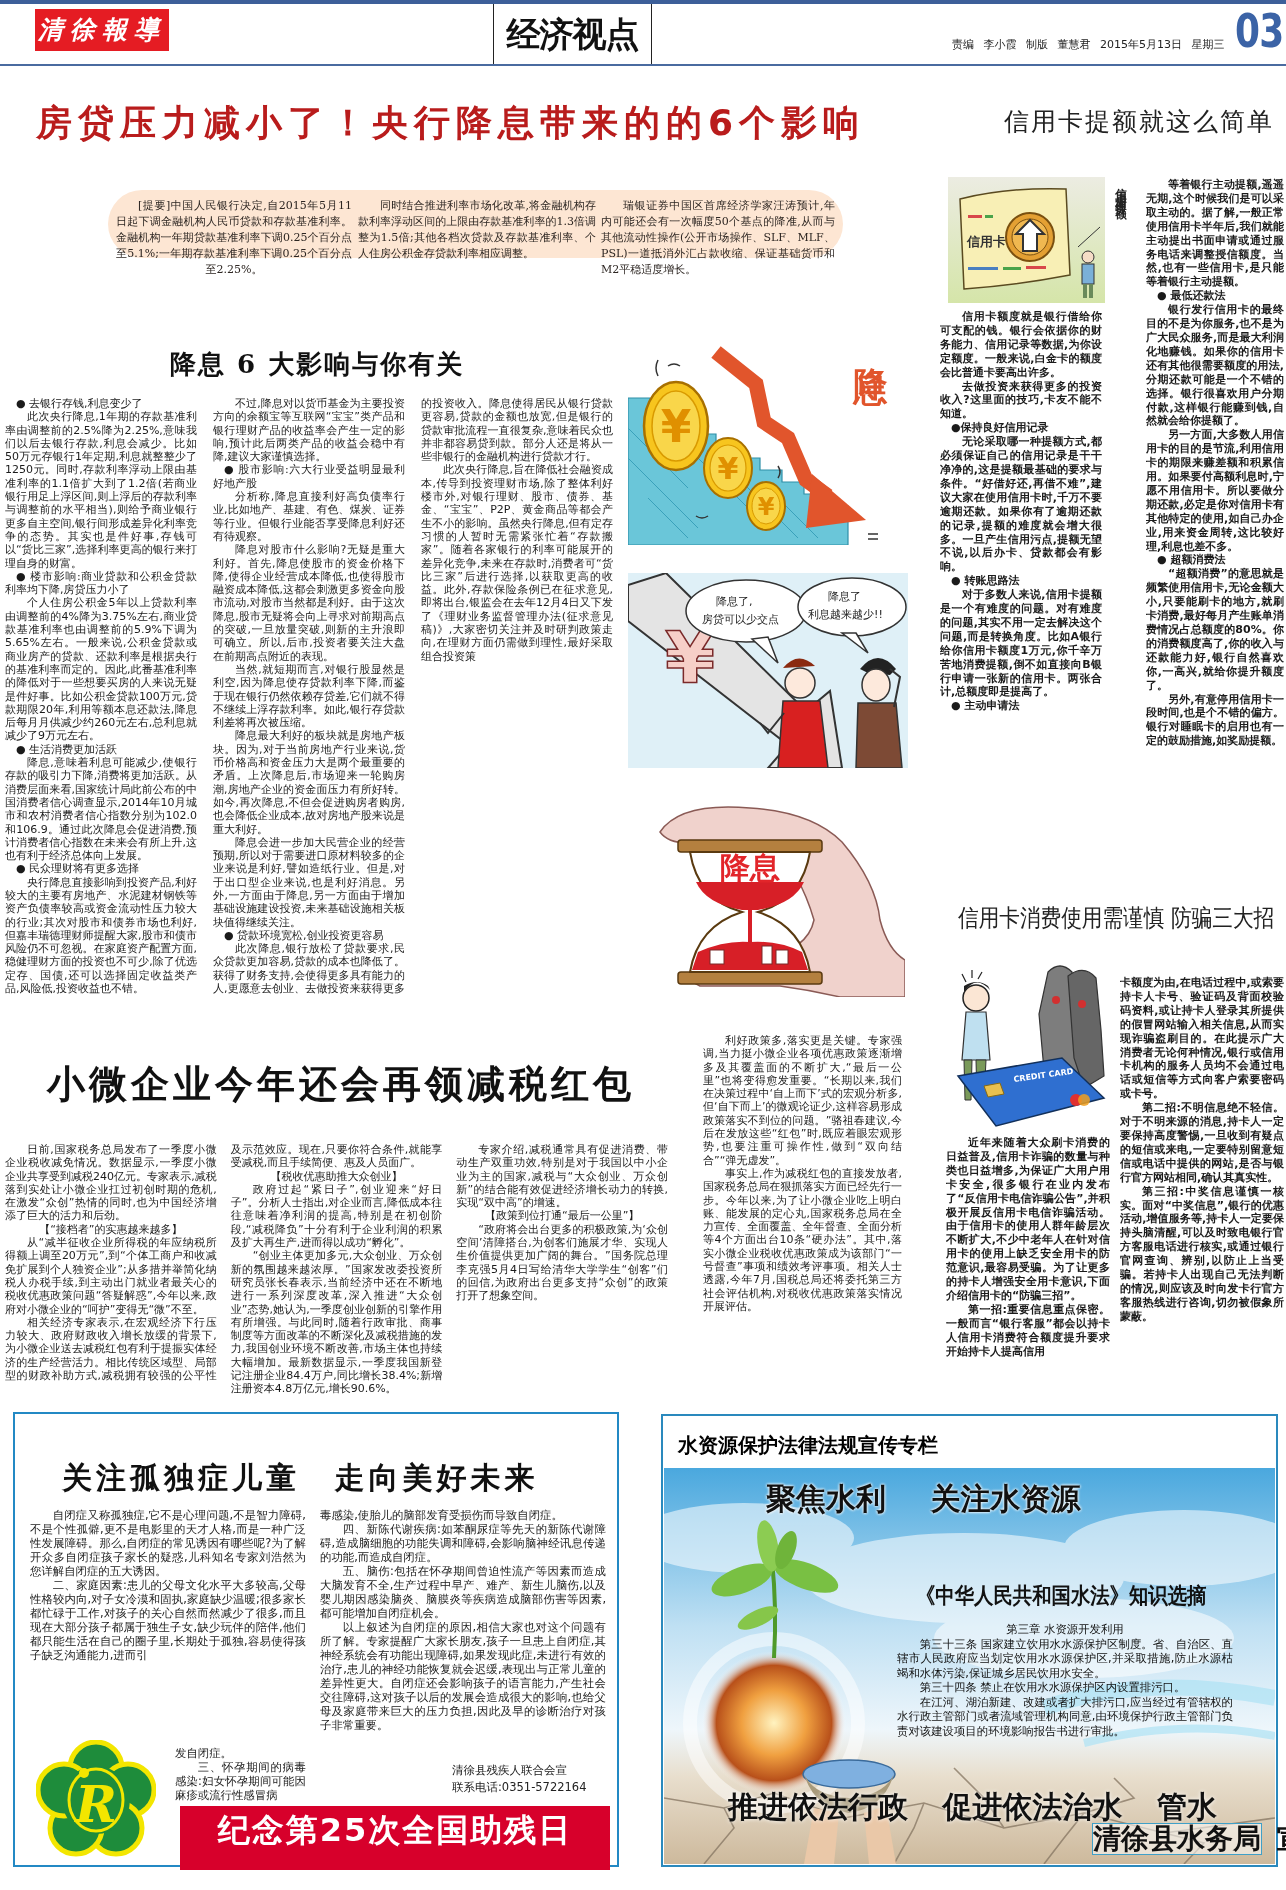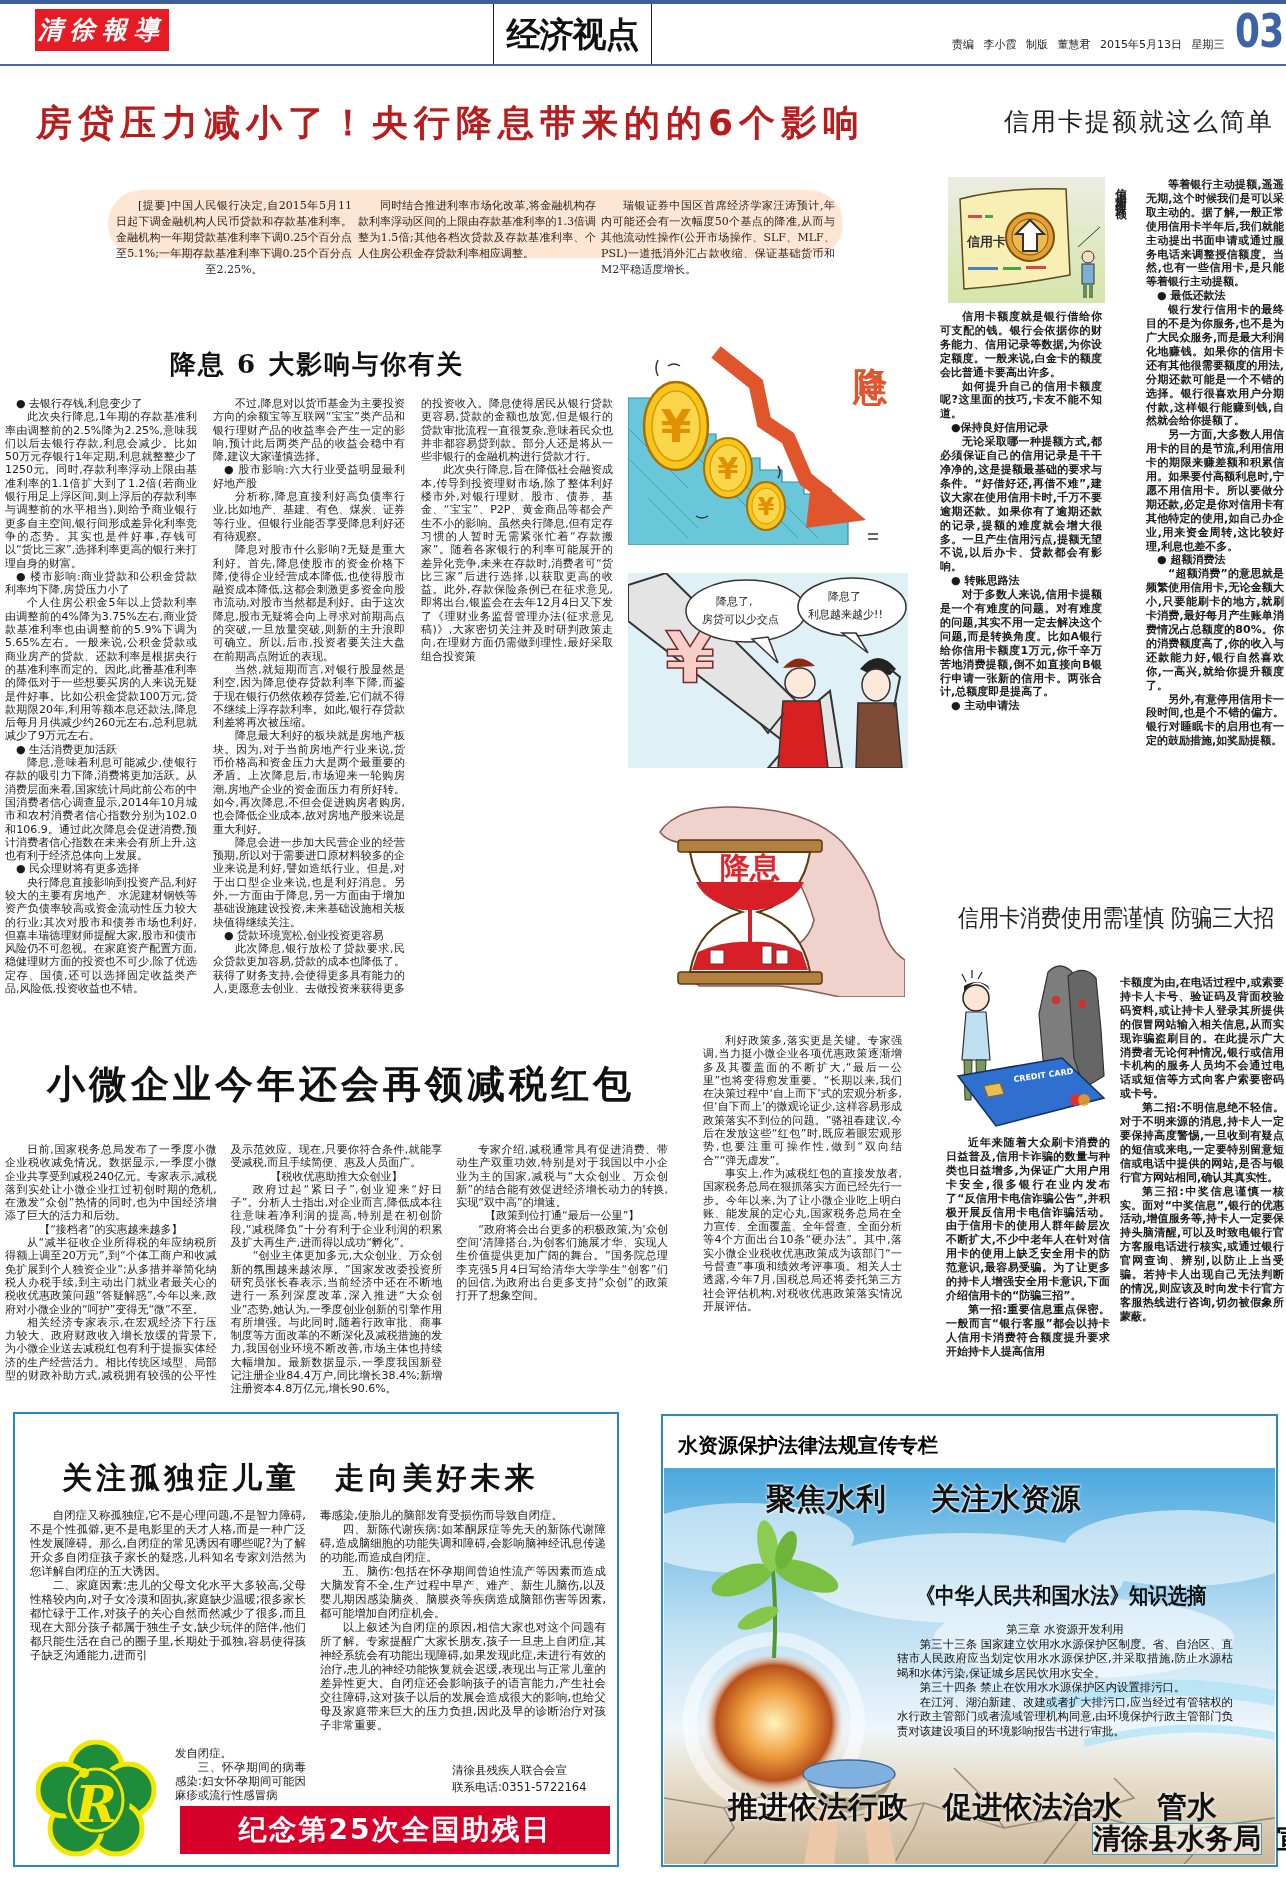--- a/index.html
+++ b/index.html
@@ -36,21 +36,21 @@
 .coin-label{left:853px;top:340px;font-size:34px;font-weight:bold;color:#e1552c;letter-spacing:4px;line-height:36px;}
 .cc-vert{left:1113px;top:179px;font-size:11.5px;font-weight:bold;letter-spacing:3px;color:#222;line-height:16px;}
 
 .hl-sb{left:47px;top:1062px;font-size:38px;font-weight:bold;letter-spacing:4px;line-height:44px;white-space:nowrap;color:#111;}
 .hl-cc2{left:958px;top:902px;font-size:24px;line-height:32px;white-space:nowrap;color:#222;transform:scaleX(0.86);transform-origin:0 0;}
 
 .box-autism{left:13px;top:1412px;width:606px;height:455px;border:2px solid #2389c4;}
 .autism-title{left:62px;top:1459px;font-family:"DejaVu Serif",serif;font-weight:bold;font-size:30px;letter-spacing:4px;word-spacing:20px;line-height:38px;white-space:nowrap;color:#111;}
 .at{font-size:11.4px;line-height:14px;}
 .sign{left:452px;top:1762px;font-size:11.5px;line-height:17px;white-space:nowrap;color:#222;}
-.banner{left:180px;top:1806px;width:430px;height:48px;background:#d7002b;color:#fff;font-size:28px;font-weight:bold;line-height:48px;text-align:center;letter-spacing:2px;white-space:nowrap;}
+.banner{left:180px;top:1806px;width:430px;height:64px;background:#d7002b;color:#fff;font-size:32px;font-weight:bold;line-height:48px;text-align:center;letter-spacing:2px;white-space:nowrap;}
 
 .box-water{left:661px;top:1414px;width:617px;height:453px;border:2px solid #2a89bd;}
 .water-label{left:678px;top:1432px;font-family:"DejaVu Serif",serif;font-weight:bold;font-size:20px;line-height:26px;white-space:nowrap;color:#000000;}
 .water-title{left:766px;top:1474px;font-size:30px;font-weight:bold;word-spacing:34px;line-height:50px;white-space:nowrap;color:#111;text-shadow:0 0 3px #fff,0 0 3px #fff;}
 .water-sub{left:916px;top:1582px;font-size:22px;font-weight:bold;line-height:28px;white-space:nowrap;color:#111;transform:scaleX(0.88);transform-origin:0 0;}
 .law{left:897px;top:1622px;width:336px;font-size:11.4px;line-height:14.5px;text-align:justify;color:#111;}
 .law p{text-indent:2em;}
 .law p.ch{text-indent:0;text-align:center;}
 .slogan{left:728px;top:1788px;font-family:"DejaVu Serif",serif;font-weight:bold;font-size:30px;word-spacing:24px;line-height:38px;white-space:nowrap;color:#111;text-shadow:0 0 4px #fff;}
 .water-sign{left:1092px;top:1823px;width:170px;height:32px;border:1.5px solid #3fa0c8;background:rgba(255,255,255,0.55);font-family:"DejaVu Serif",serif;font-weight:bold;font-size:28px;line-height:29px;text-align:center;word-spacing:6px;white-space:nowrap;color:#111;}
@@ -207,21 +207,21 @@
       <rect x="134" y="87" width="12" height="20" fill="#7ab0d8" stroke="#333"></rect>
       <rect x="135" y="107" width="4" height="14" fill="#6a8a5a"></rect>
         <rect x="141" y="107" width="4" height="14" fill="#6a8a5a"></rect>
     </g>
     <path d="M130,70 L152,50" stroke="#333" stroke-width="1"></path>
   </svg>
   <div class="a vert cc-vert">信用卡如何提额?</div>
 
   <div class="txt cc" style="left:940px;top:310px;width:162px;height:528px;">
     <p>信用卡额度就是银行借给你可支配的钱。银行会依据你的财务能力、信用记录等数据,为你设定额度。一般来说,白金卡的额度会比普通卡要高出许多。</p>
-    <p>如何提升自己的信用卡额度呢?这里面的技巧,卡友不能不知道。</p>
+    <p>去做投资来获得更多的投资收入?这里面的技巧,卡友不能不知道。</p>
     <p class="b">●保持良好信用记录</p>
     <p>无论采取哪一种提额方式,都必须保证自己的信用记录是干干净净的,这是提额最基础的要求与条件。“好借好还,再借不难”,建议大家在使用信用卡时,千万不要逾期还款。如果你有了逾期还款的记录,提额的难度就会增大很多。一旦产生信用污点,提额无望不说,以后办卡、贷款都会有影响。</p>
     <p class="b">● 转账思路法</p>
     <p>对于多数人来说,信用卡提额是一个有难度的问题。对有难度的问题,其实不用一定去解决这个问题,而是转换角度。比如A银行给你信用卡额度1万元,你千辛万苦地消费提额,倒不如直接向B银行申请一张新的信用卡。两张合计,总额度即是提高了。</p>
     <p class="b">● 主动申请法</p>
   </div>
 
   <div class="txt cc" style="left:1146px;top:178px;width:138px;height:660px;">
     <p>等着银行主动提额,遥遥无期,这个时候我们是可以采取主动的。据了解,一般正常使用信用卡半年后,我们就能主动提出书面申请或通过服务电话来调整授信额度。当然,也有一些信用卡,是只能等着银行主动提额。</p>
     <p class="b">● 最低还款法</p>

